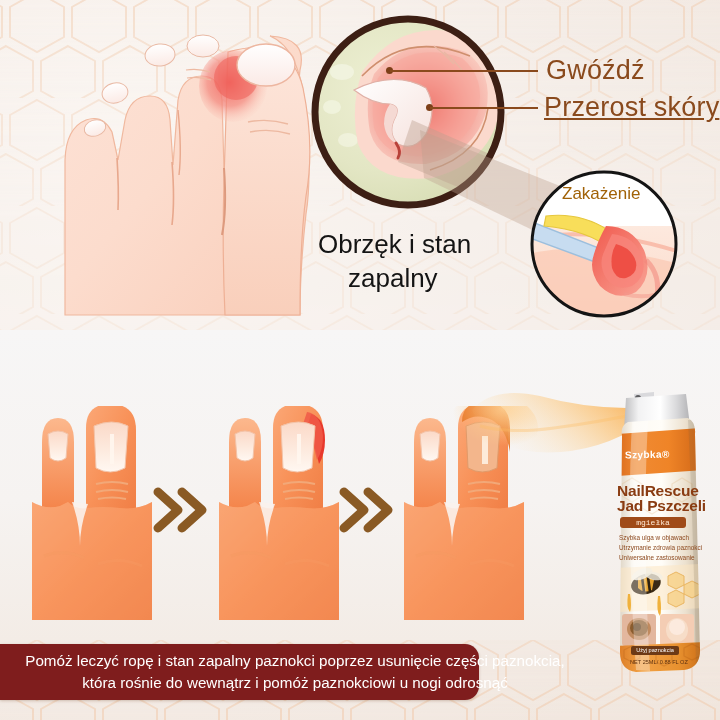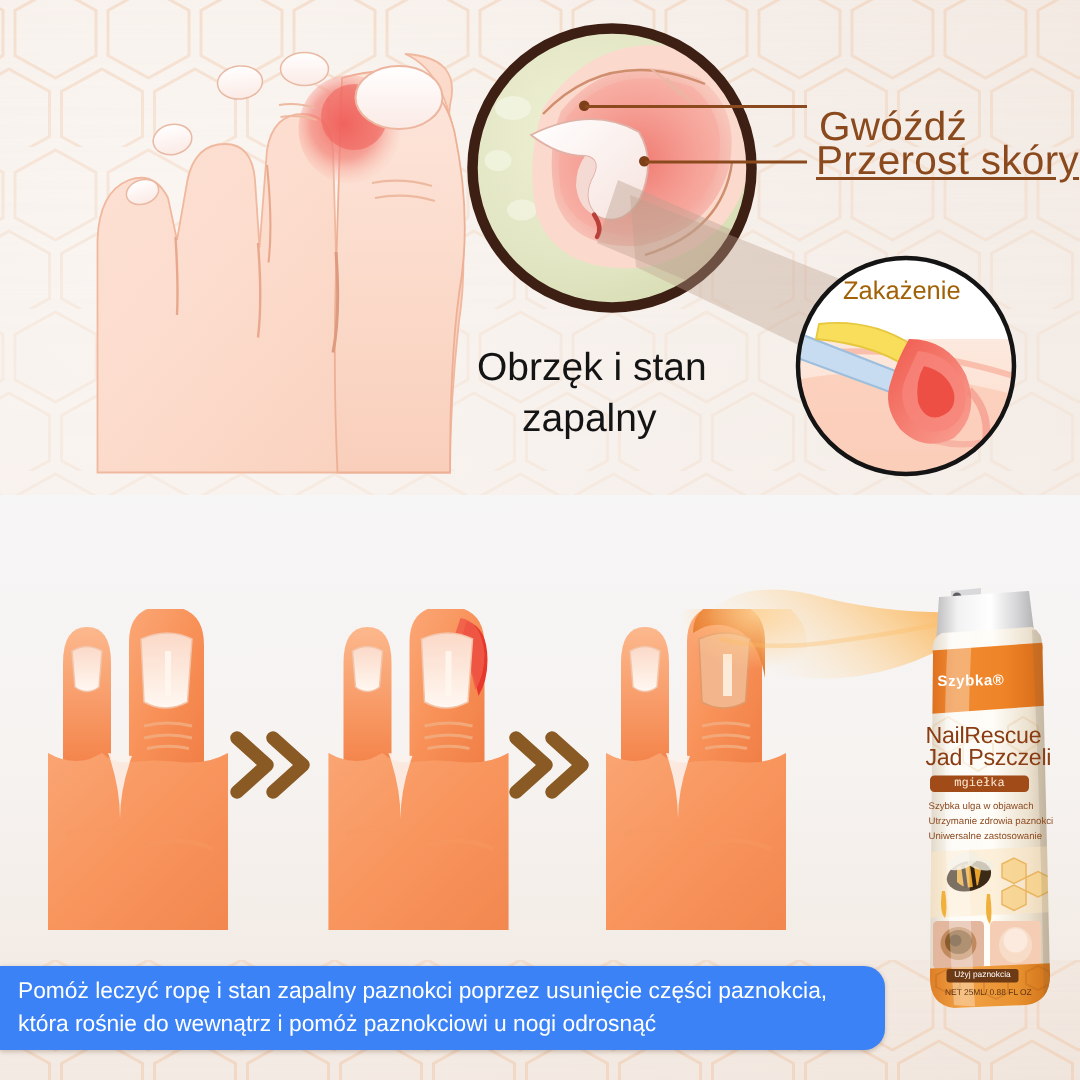--- a/index.html
+++ b/index.html
@@ -35,40 +35,41 @@
     position:absolute;color:#141414;font-size:26px;line-height:1.28;text-align:center;
     white-space:nowrap;
   }
 
   .inset-title{
     position:absolute;color:#a16207;font-size:17px;white-space:nowrap;
   }
 
   
   .caption-bar{
-    position:absolute;left:0;top:644px;width:590px;height:56px;
-    background:#3b82f6;border-radius:0 14px 14px 0;
+    position:absolute;left:0;top:644px;width:479px;height:56px;
+    background:#7f1d1d;border-radius:0 14px 14px 0;
     box-shadow:0 1px 3px rgba(90,50,20,.25);
+    text-align:center;
   }
   .caption-text{
     position:absolute;left:12px;top:6px;width:566px;
     color:#ffffff;font-size:15.2px;line-height:1.45;
     font-family:"Liberation Sans","DejaVu Sans",sans-serif;
   }
 
   
   .chevs{position:absolute;display:flex;gap:2px;}
 
   
   .bottle-brand{
     position:absolute;color:#ffffff;font-size:10px;font-weight:bold;letter-spacing:.4px;
     white-space:nowrap;transform:rotate(-1deg);
   }
   .bottle-name{
-    position:absolute;color:#8a3c12;font-weight:normal;font-size:15.5px;line-height:1.06;
+    position:absolute;color:#8a3c12;font-weight:bold;font-size:15.5px;line-height:1.06;
     white-space:nowrap;letter-spacing:-.2px;
   }
   .bottle-pill{
     position:absolute;background:#a04b18;border-radius:3px;
     color:#ffe9d4;font-size:8px;text-align:center;line-height:11px;
   }
   .bottle-bullet{
     position:absolute;color:#8d4a20;font-size:6.4px;white-space:nowrap;line-height:9px;
   }
   .bottle-netwt{
@@ -212,21 +213,21 @@
     </g>
     <circle cx="106" cy="100" r="93" fill="none" stroke="#3d1f14" stroke-width="7"></circle>
   </svg>
 
   <svg class="abs nosel" style="left:420px;top:120px;" width="180" height="140" viewBox="0 0 180 140">
     <path d="M0 10 L150 70 L150 128 L4 58 Z" fill="#bca08e" opacity="0.38"></path>
   </svg>
 
   <div class="callout-dot" style="left:386px;top:67px;"></div>
   <div class="callout-line" style="left:390px;top:70px;width:148px;"></div>
-  <div class="callout-label" style="left:546px;top:55px;margin-top:14px;">Gwóźdź</div>
+  <div class="callout-label" style="left:546px;top:55px;">Gwóźdź</div>
 
   <div class="callout-dot" style="left:426px;top:104px;"></div>
   <div class="callout-line" style="left:430px;top:107px;width:108px;"></div>
   <div class="callout-label" style="left:544px;top:92px;text-decoration:underline;">Przerost skóry</div>
 
   <div class="swell-text" style="left:348px;top:262px;">zapalny</div>
   <div class="swell-text" style="left:318px;top:228px;">Obrzęk i stan</div>
 
   <svg class="abs nosel" style="left:528px;top:168px;" width="152" height="152" viewBox="0 0 152 152">
     <defs>

